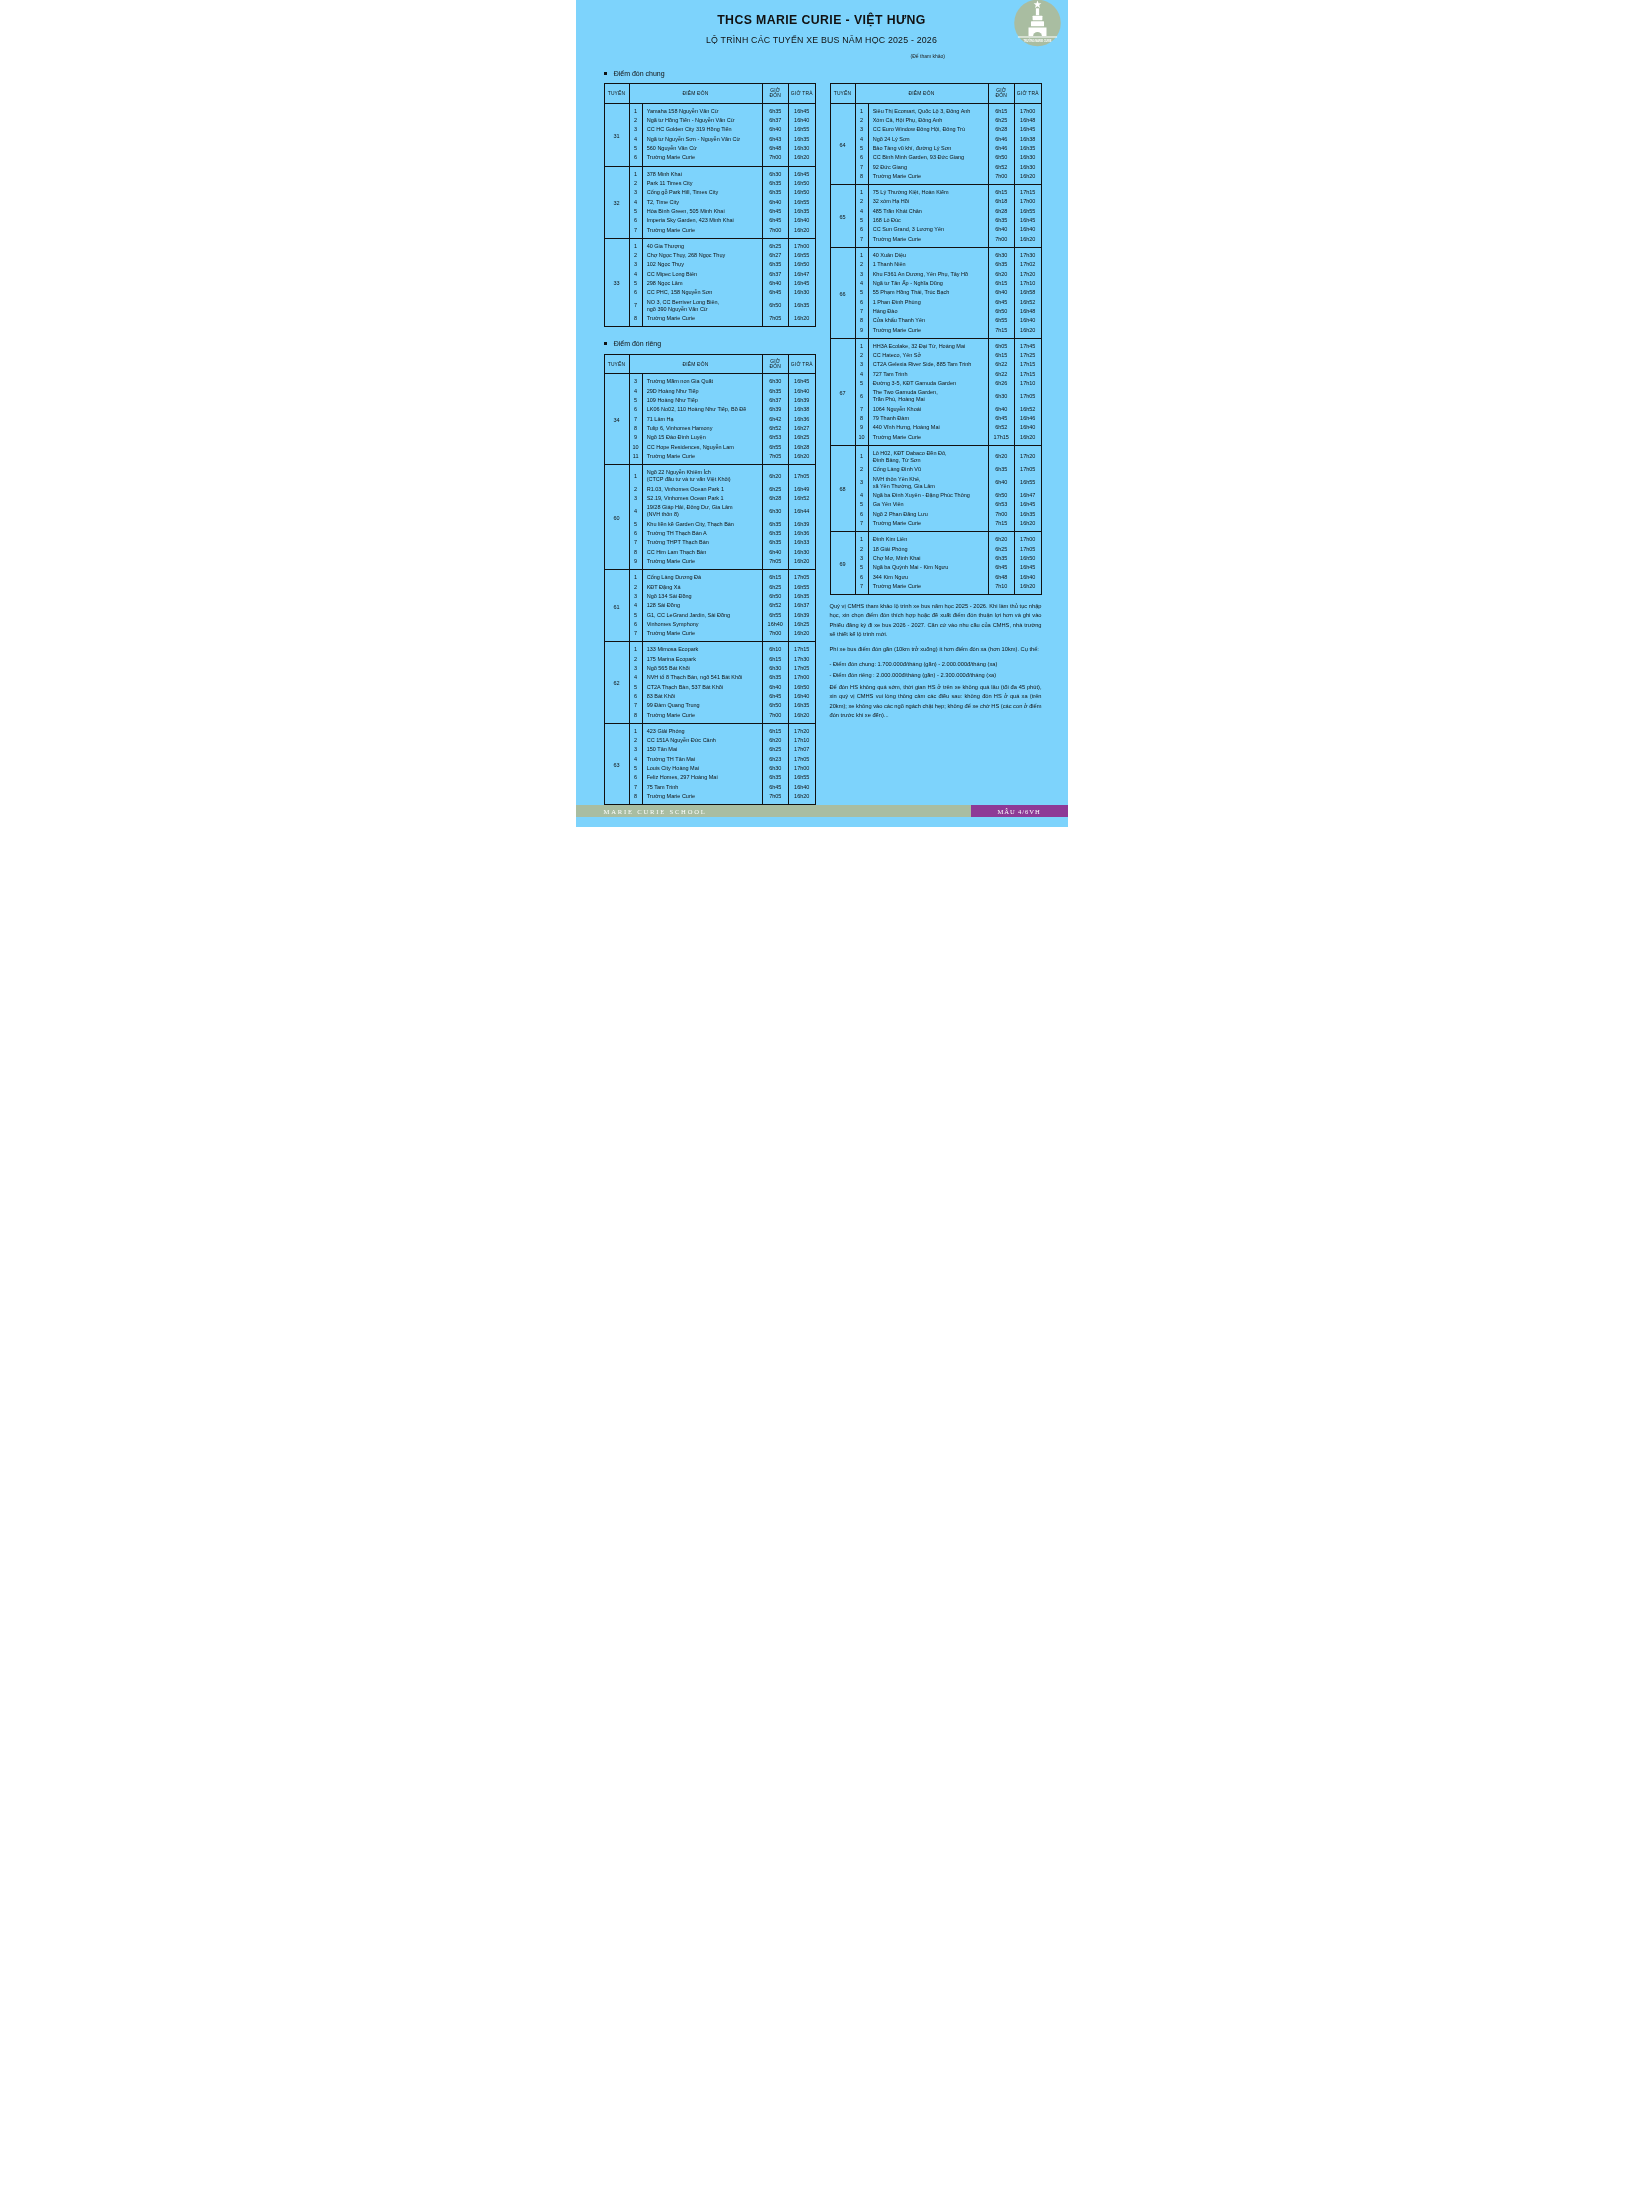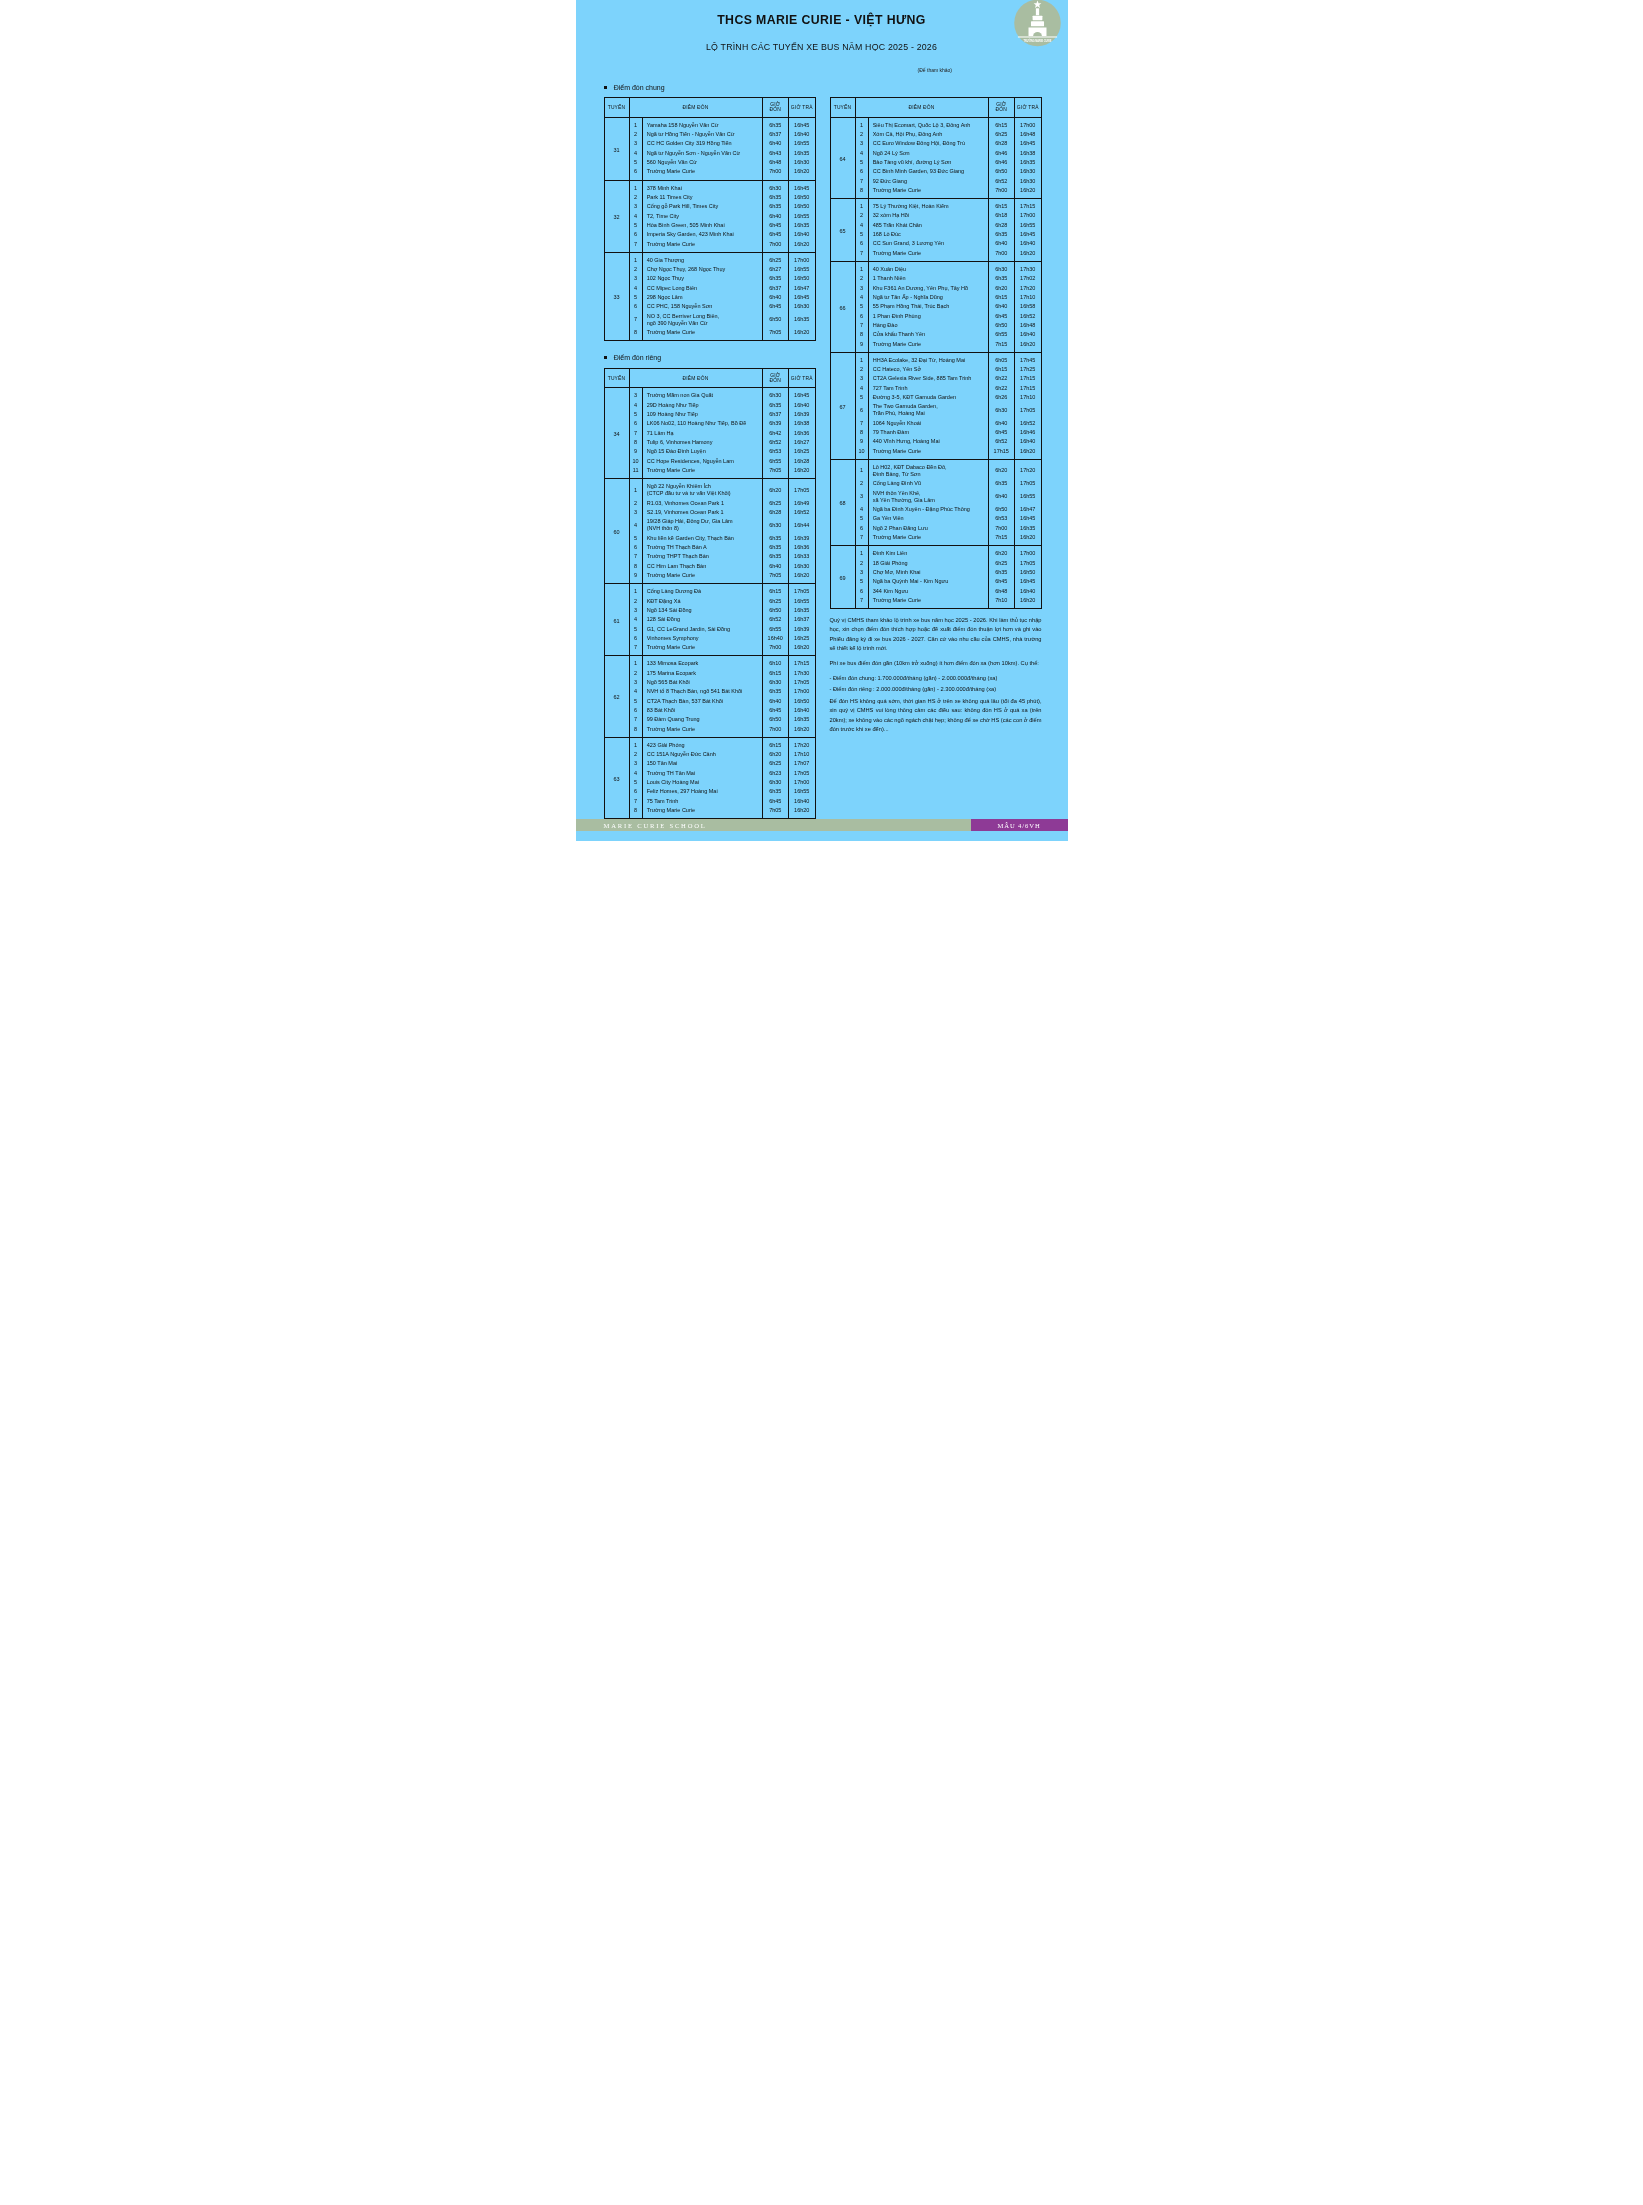--- a/index.html
+++ b/index.html
@@ -2,21 +2,21 @@
 <html lang="vi" style="font-size:7px"><head>
 <meta charset="utf-8">
 <style>
   html,body{margin:0;padding:0;background:#ffffff;}
   body{font-family:"Liberation Sans","DejaVu Sans",sans-serif;color:#111;}
   .page{width:492px;min-height:695px;margin:0 auto;background:#7dd3fc;display:flex;flex-direction:column;box-sizing:border-box;}
   
   .header{position:relative;padding-top:13.2px;text-align:center;}
   .page-title{margin:0 0 4.4px 0;font-size:12.3px;font-weight:bold;letter-spacing:0.4px;font-family:"Liberation Sans",sans-serif;}
   .subtitle-wrap{width:fit-content;margin:0 auto;}
-  .page-subtitle{margin:15px;font-size:8.8px;font-weight:normal;letter-spacing:0.2px;}
+  .page-subtitle{margin:8px;font-size:8.8px;font-weight:normal;letter-spacing:0.2px;}
   .ref-note{text-align:right;font-size:5px;color:#222;margin-top:1.3px;}
   .logo{position:absolute;top:-2.6px;right:5.3px;width:49px;height:52px;}
   
   .section-label{display:flex;align-items:center;gap:6.2px;font-size:7px;margin:0 0 5.3px 0.9px;height:8.8px;}
   .bullet{width:3.1px;height:3.1px;background:#111;display:inline-block;flex:0 0 auto;}
   
   .columns{display:flex;gap:14px;padding:9.7px 26px 0 28px;align-items:flex-start;}
   .col-left{width:212px;flex:0 0 auto;}
   .col-right{width:212px;flex:0 0 auto;padding-top:14px;}
   

